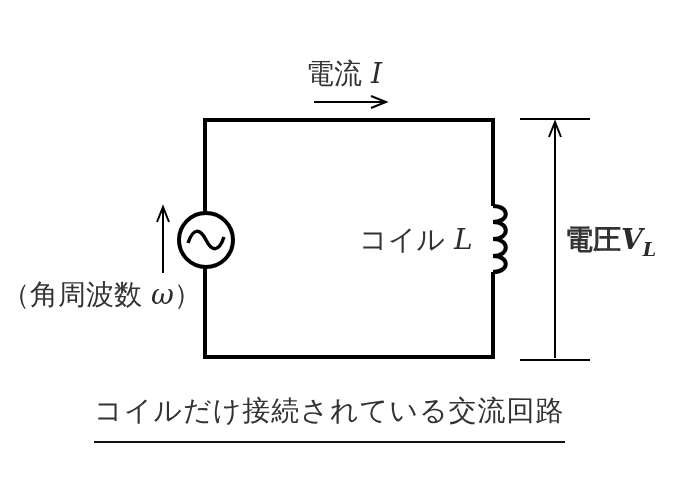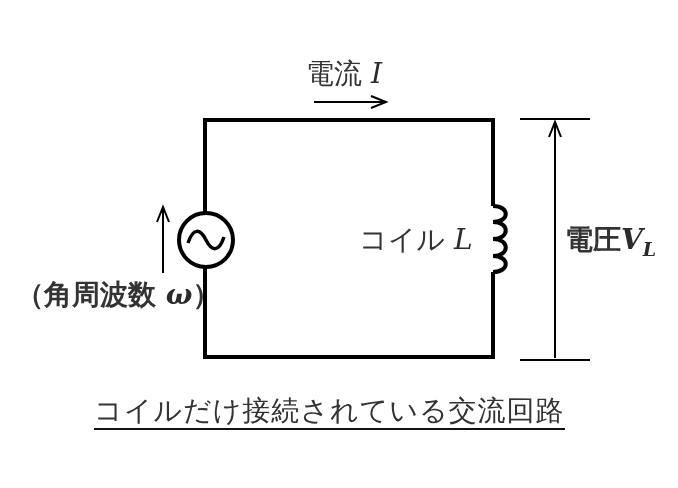--- a/index.html
+++ b/index.html
@@ -2,21 +2,21 @@
 <html><head>
   <meta charset="utf-8">
   <style>
     html, body { margin: 0; padding: 0; background: #ffffff; }
     body { width: 678px; height: 488px; position: relative; overflow: hidden; }
     #stage { position: absolute; left: 0; top: 0; width: 634px; height: 488px; }
     .lbl { position: absolute; white-space: nowrap; color: #333333;
            font-family: "DejaVu Sans", sans-serif; font-size: 28px; line-height: 1; }
     .math { font-family: "DejaVu Serif", serif; font-style: italic; color: #2b2b2b; }
     .sub { font-size: 19px; position: relative; top: 7px; }
-    .title { text-decoration: none; border-bottom: 2px solid #111; padding-bottom: 3px; }
+    .title { text-decoration: none; border-bottom: 2px solid #111; padding-bottom: 16px; }
   </style>
 </head>
 <body>
 
 <div id="stage">
   <svg width="678" height="488" viewBox="0 0 678 488" style="position:absolute;left:0;top:0">
 
     <g stroke="#000" stroke-width="4" fill="none">
 
       <line x1="205" y1="120" x2="495" y2="120"></line>
@@ -62,21 +62,21 @@
       <polyline points="549,137 555,122 561,137"></polyline>
     </g>
   </svg>
 
   <div class="lbl" style="left:306px; top:60px;">
     <span>電流</span>
     <span class="math">I</span>
   </div>
 
 
-  <div class="lbl" style="left:16px; top:281px;font-weight:bold;">
+  <div class="lbl" style="left:2px; top:281px;">
     <span>（</span><span>角周波数</span>
     <span class="math">ω</span><span>）</span>
   </div>
 
   <div class="lbl" style="left:359px; top:226px;">
     <span>コイル</span>
     <span class="math">L</span>
   </div>
 
   <div class="lbl" style="left:565px; top:226px;font-weight:bold;">

